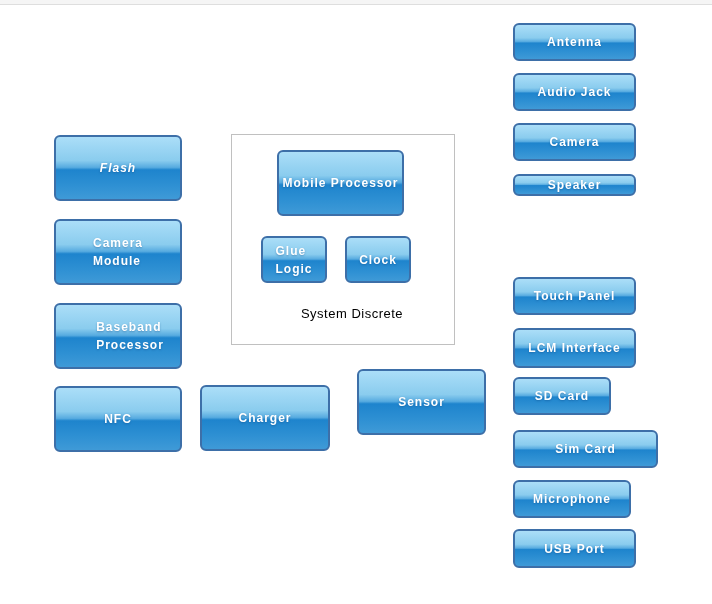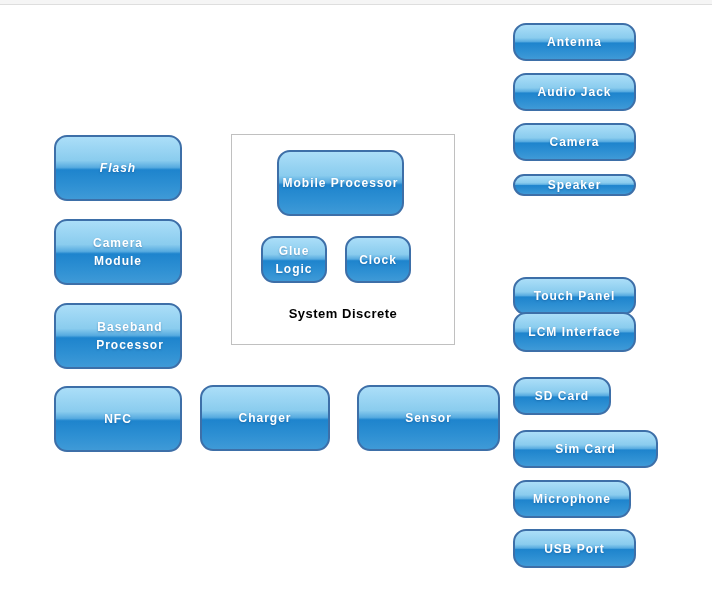--- a/index.html
+++ b/index.html
@@ -21,55 +21,55 @@
     position: absolute;
     left: 0; top: 0;
     width: 712px; height: 4px;
     background: #f5f5f5;
     border-bottom: 1px solid #dedede;
   }
   .node {
     position: absolute;
     box-sizing: border-box;
     border: 2px solid #3d6fa8;
-    border-radius: 13px;
+    border-radius: 6px;
     background: linear-gradient(180deg,
       #abdef8 0%,
       #8accee 38%,
       #57abe0 49%,
       #1e84cd 53%,
       #2e90d3 78%,
       #3f9ad7 100%);
     color: #ffffff;
     font-weight: bold;
     font-size: 12px;
     line-height: 18px;
     letter-spacing: 1px;
-    text-align: center;
     display: flex;
     align-items: center;
     justify-content: center;
     white-space: pre-line;
     text-shadow: 0 1px 2px rgba(16, 78, 139, 0.45);
     cursor: default;
   }
   .group-box {
     position: absolute;
     box-sizing: border-box;
     border: 1px solid #c0c0c0;
     background: #ffffff;
   }
   .group-title {
     position: absolute;
     text-align: center;
     color: #000000;
-    font-weight: bold;
+    font-weight: normal;
     font-size: 13px;
     letter-spacing: 0.5px;
     white-space: nowrap;
+    padding-left: 9px;
   }
 </style>
 </head>
 <body>
 
 <div id="canvas">
 
   <div class="top-strip"></div>
 
   <div class="node" style="left:54px; top:135px; width:128px; height:66px;font-style:italic;">
@@ -98,40 +98,40 @@
   </div>
   <div class="node" style="left:345px; top:236px; width:66px; height:47px;">
     <span>Clock</span>
   </div>
 
   <div class="group-title" style="left:231px; top:306px; width:224px;">System Discrete</div>
 
   <div class="node" style="left:200px; top:385px; width:130px; height:66px;">
     <span>Charger</span>
   </div>
-  <div class="node" style="left:357px; top:385px; width:143px; height:66px;">
+  <div class="node" style="left:357px; top:369px; width:129px; height:66px;">
     <span>Sensor</span>
   </div>
 
   <div class="node" style="left:513px; top:23px; width:123px; height:38px;">
     <span>Antenna</span>
   </div>
   <div class="node" style="left:513px; top:73px; width:123px; height:38px;">
     <span>Audio Jack</span>
   </div>
   <div class="node" style="left:513px; top:123px; width:123px; height:38px;">
     <span>Camera</span>
   </div>
   <div class="node" style="left:513px; top:174px; width:123px; height:22px;">
     <span>Speaker</span>
   </div>
   <div class="node" style="left:513px; top:277px; width:123px; height:38px;">
     <span>Touch Panel</span>
   </div>
-  <div class="node" style="left:513px; top:312px; width:123px; height:40px;">
+  <div class="node" style="left:513px; top:328px; width:123px; height:40px;">
     <span>LCM Interface</span>
   </div>
   <div class="node" style="left:513px; top:377px; width:98px; height:38px;">
     <span>SD Card</span>
   </div>
   <div class="node" style="left:513px; top:430px; width:145px; height:38px;">
     <span>Sim Card</span>
   </div>
   <div class="node" style="left:513px; top:480px; width:118px; height:38px;">
     <span>Microphone</span>

